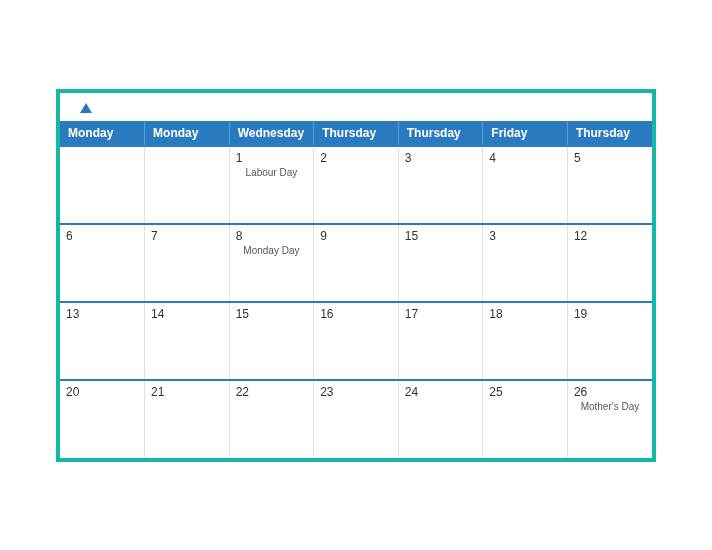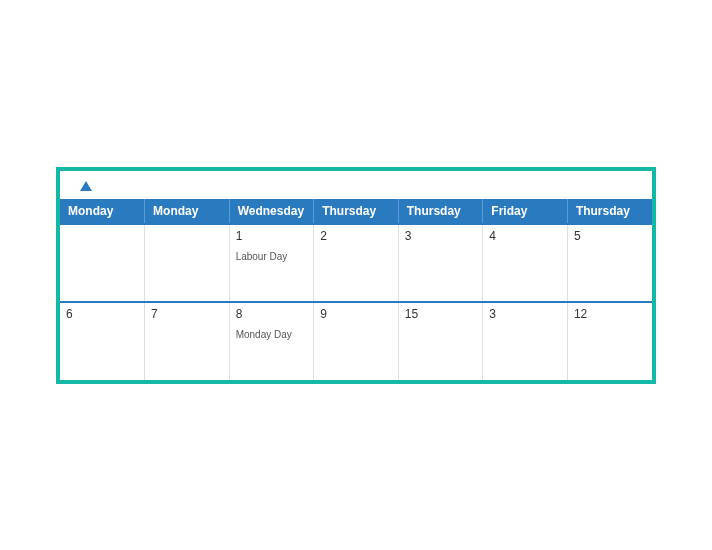--- a/index.html
+++ b/index.html
@@ -92,21 +92,22 @@
     }
     .day-number {
       font-size: 12px;
       color: #333;
       display: block;
     }
     .holiday-label {
       font-size: 10px;
       color: #555;
       display: block;
-      margin-top: 8px;
+      margin-top: 2px;
+      text-align: center;
     }
   </style>
 </head>
 <body>
 
 <div class="calendar-container">
   <div class="calendar-header">
     <div class="logo">
       <span class="logo-general"></span>
       <span style="display:flex;align-items:center;gap:2px;">
@@ -167,15 +168,62 @@
           <td>
             <span class="day-number">15</span>
           </td>
           <td>
             <span class="day-number">3</span>
           </td>
           <td>
             <span class="day-number">12</span>
           </td>
         </tr>
+        <tr>
+          <td>
+            <span class="day-number">13</span>
+          </td>
+          <td>
+            <span class="day-number">14</span>
+          </td>
+          <td>
+            <span class="day-number">15</span>
+          </td>
+          <td>
+            <span class="day-number">16</span>
+          </td>
+          <td>
+            <span class="day-number">17</span>
+          </td>
+          <td>
+            <span class="day-number">18</span>
+          </td>
+          <td>
+            <span class="day-number">19</span>
+          </td>
+        </tr>
+        <tr>
+          <td>
+            <span class="day-number">20</span>
+          </td>
+          <td>
+            <span class="day-number">21</span>
+          </td>
+          <td>
+            <span class="day-number">22</span>
+          </td>
+          <td>
+            <span class="day-number">23</span>
+          </td>
+          <td>
+            <span class="day-number">24</span>
+          </td>
+          <td>
+            <span class="day-number">25</span>
+          </td>
+          <td>
+            <span class="day-number">26</span>
+            <span class="holiday-label">Mother's Day</span>
+          </td>
+        </tr>
       </tbody>
   </table>
 </div>
 
 </body></html>

